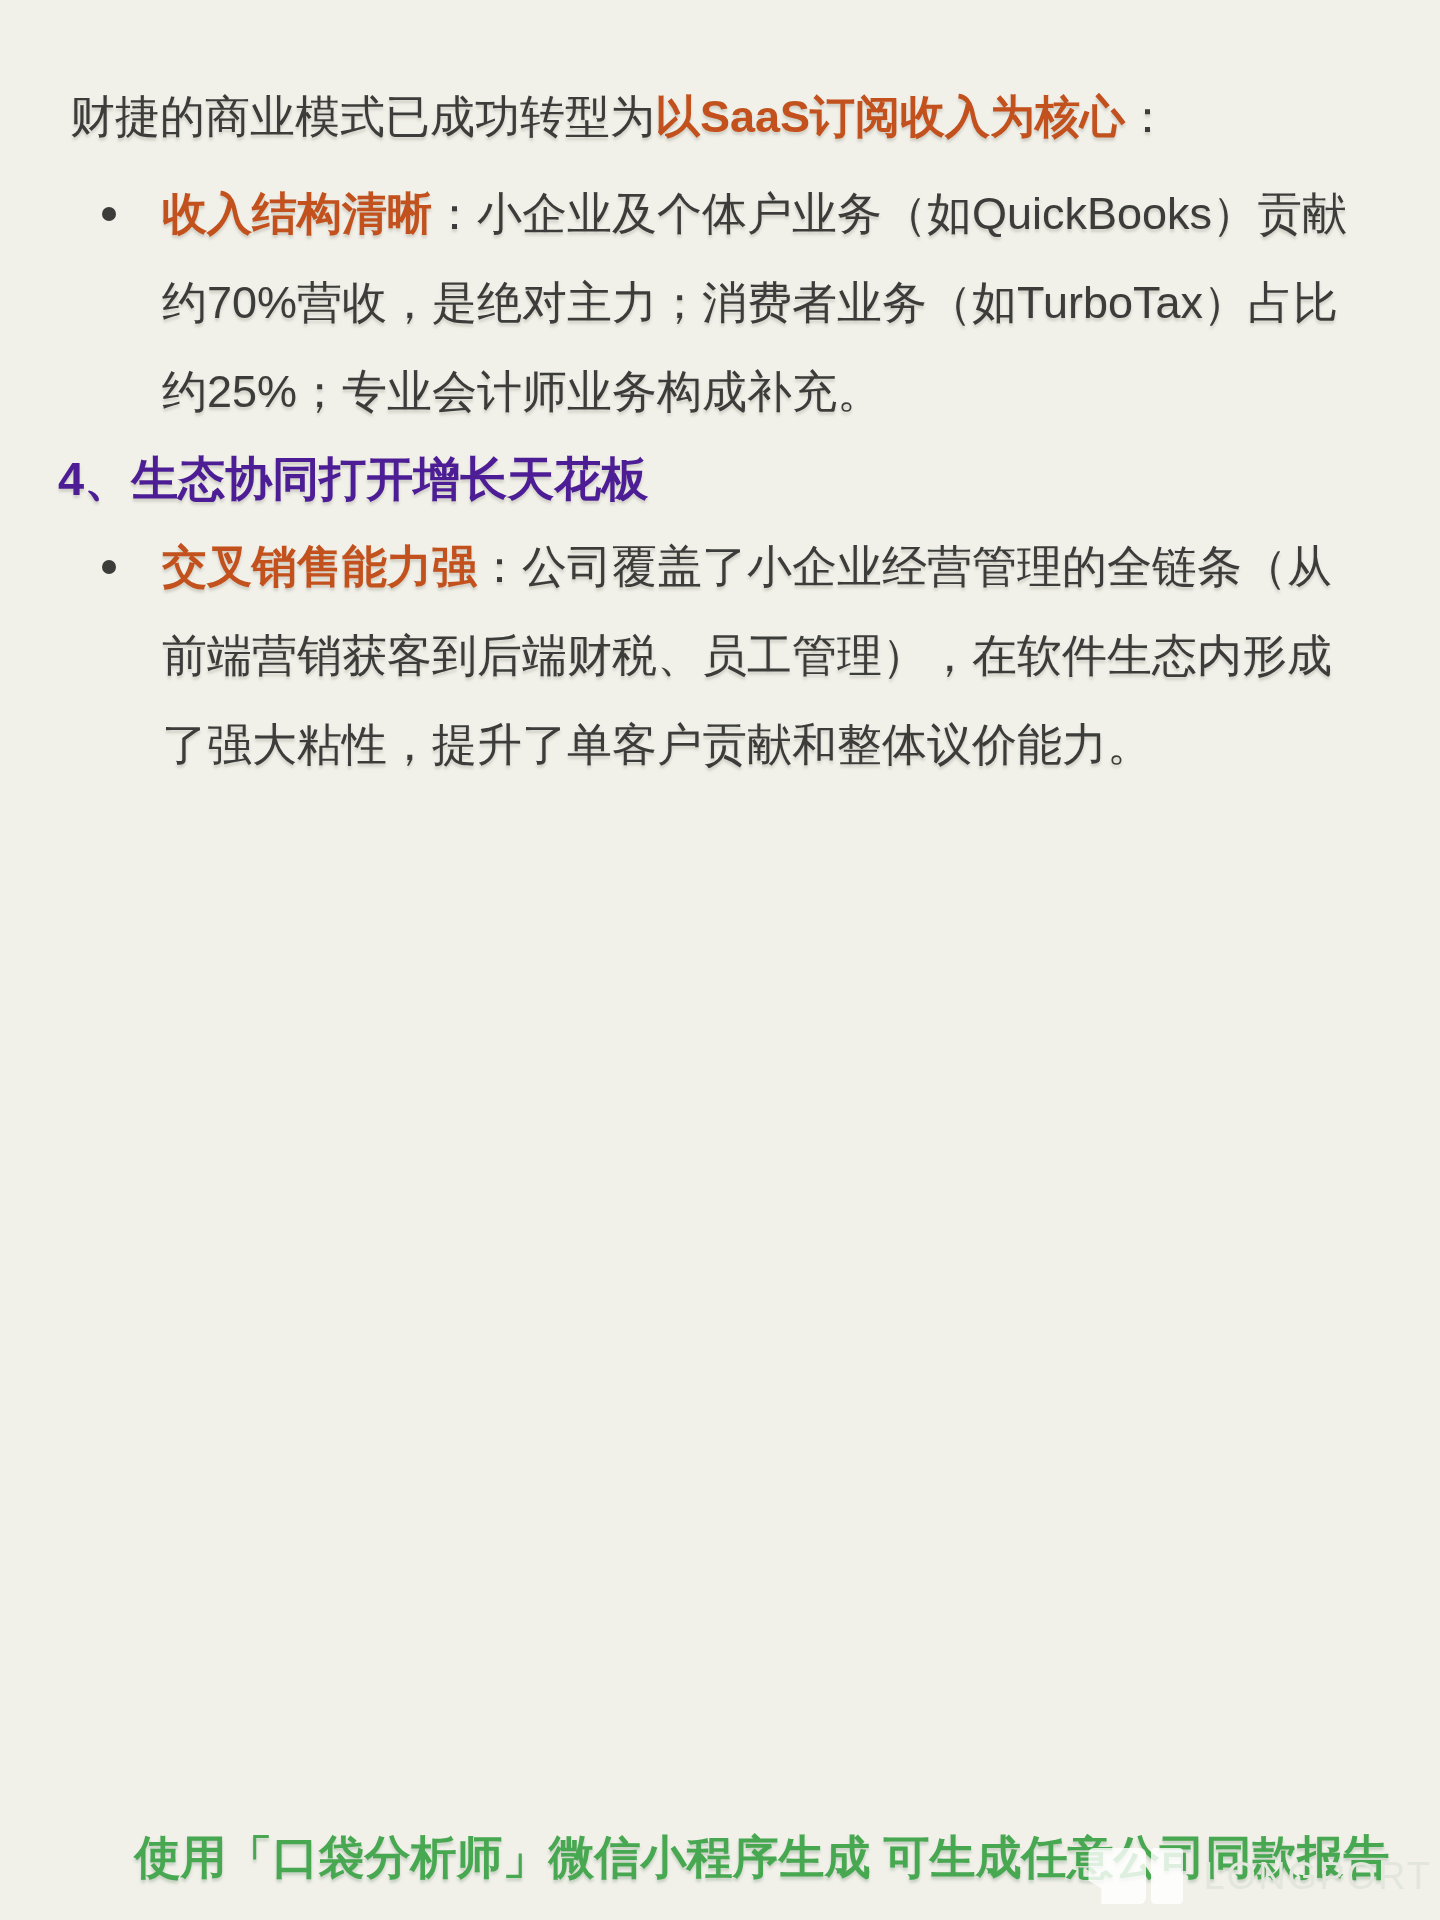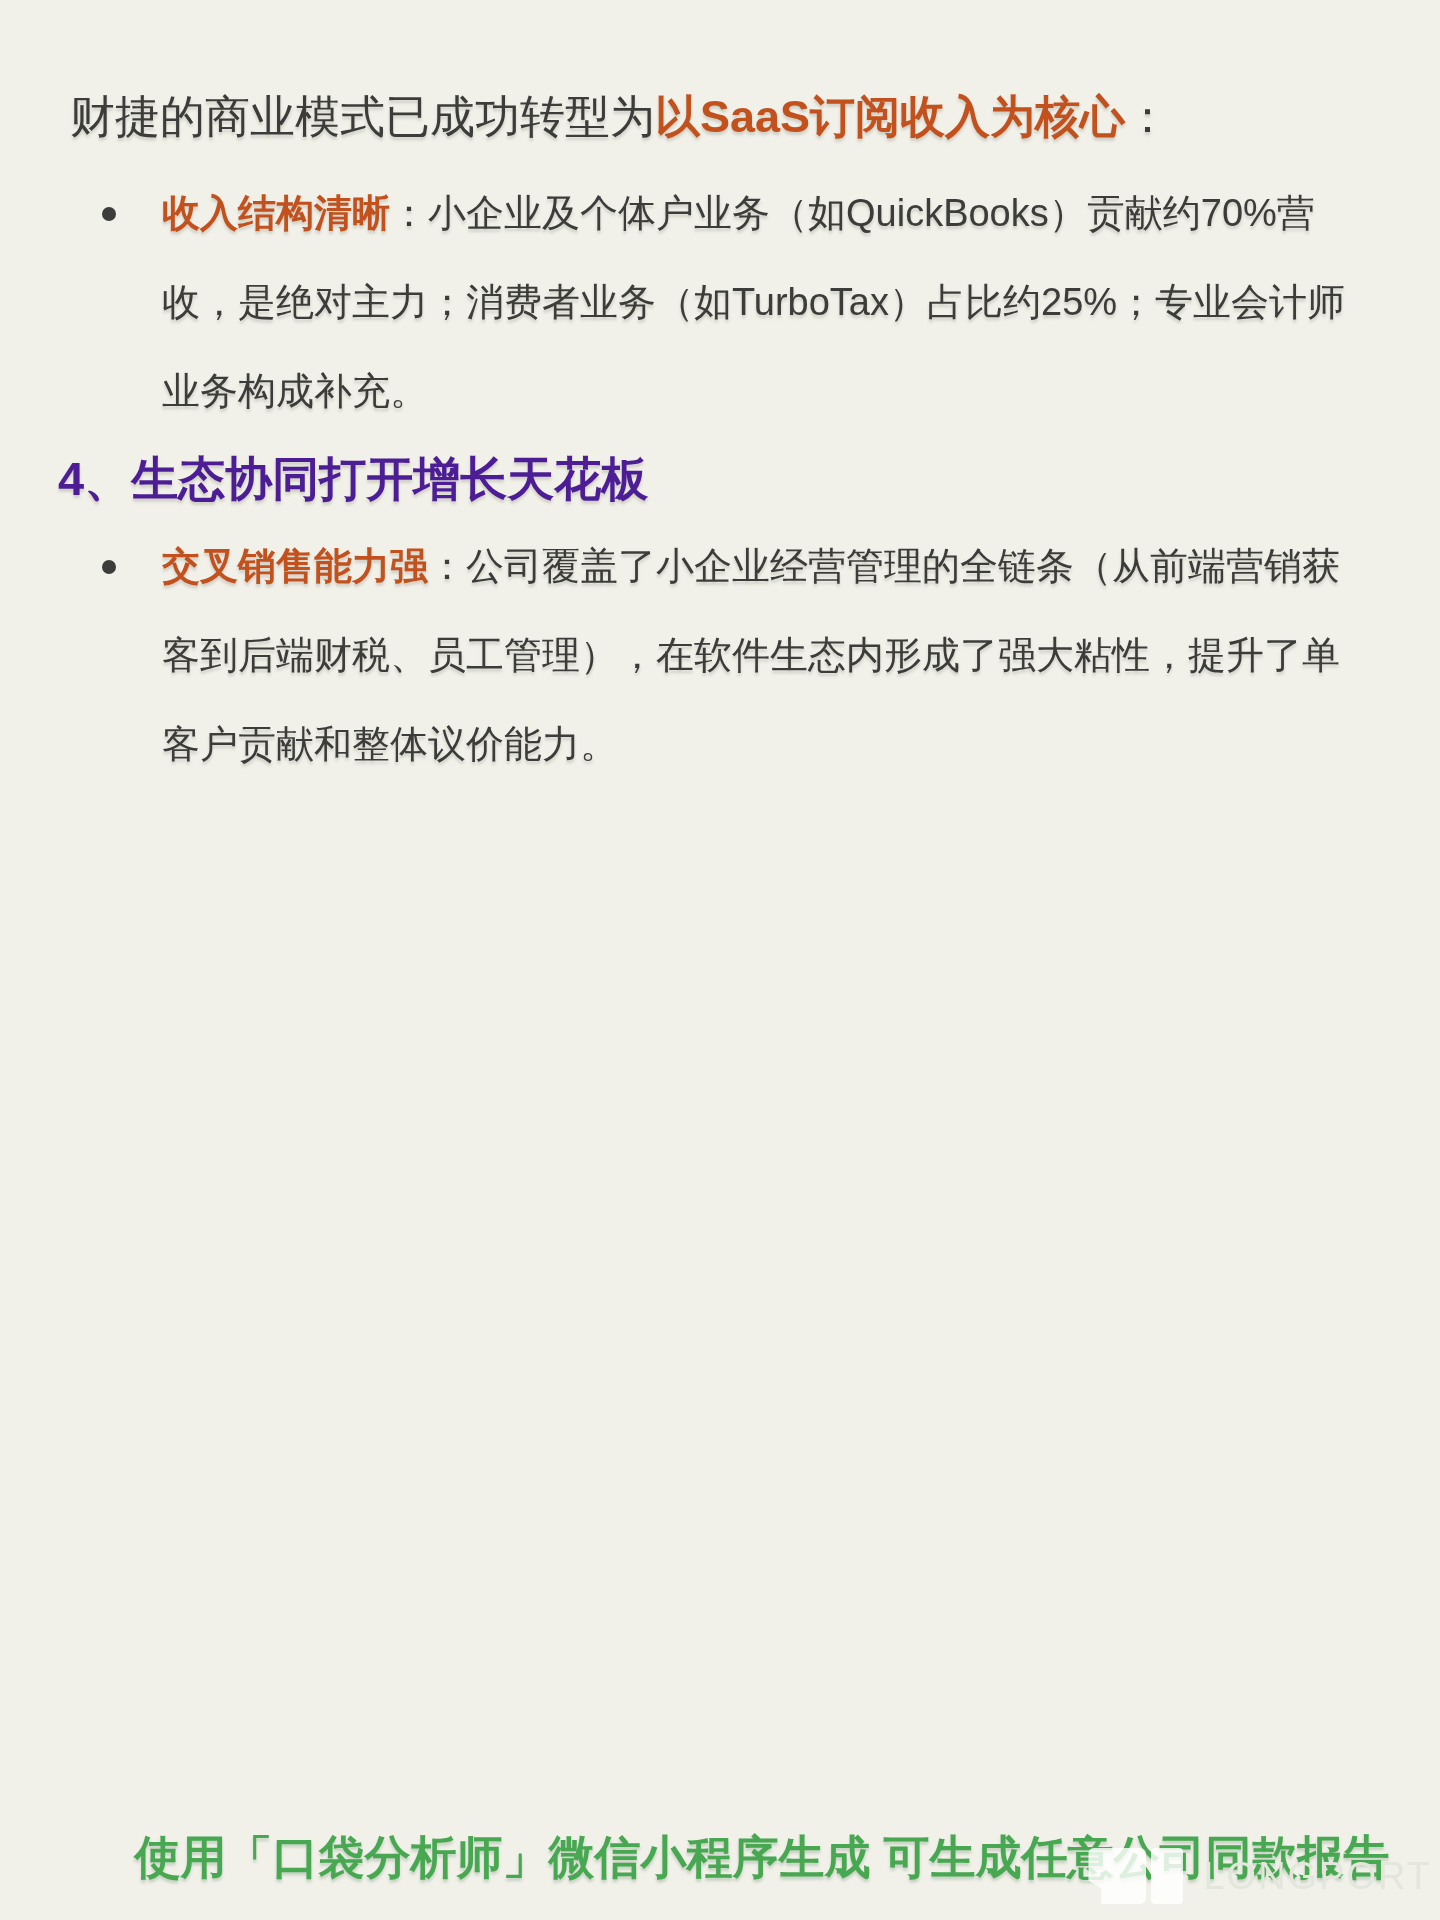--- a/index.html
+++ b/index.html
@@ -33,21 +33,21 @@
     font-weight: 700;
   }
   .bullets {
     list-style: none;
     margin: 0;
     padding: 0;
   }
   .bullets li {
     position: relative;
     padding-left: 92px;
-    font-size: 38px;
+    font-size: 45px;
     line-height: 89px;
     color: #3c3c3a;
     margin: 0 12px 8px 0;
     text-shadow: 0 3px 3px rgba(90, 85, 70, 0.22);
     word-break: break-word;
   }
   .bullet-dot {
     position: absolute;
     left: 32px;
     top: 38px;

